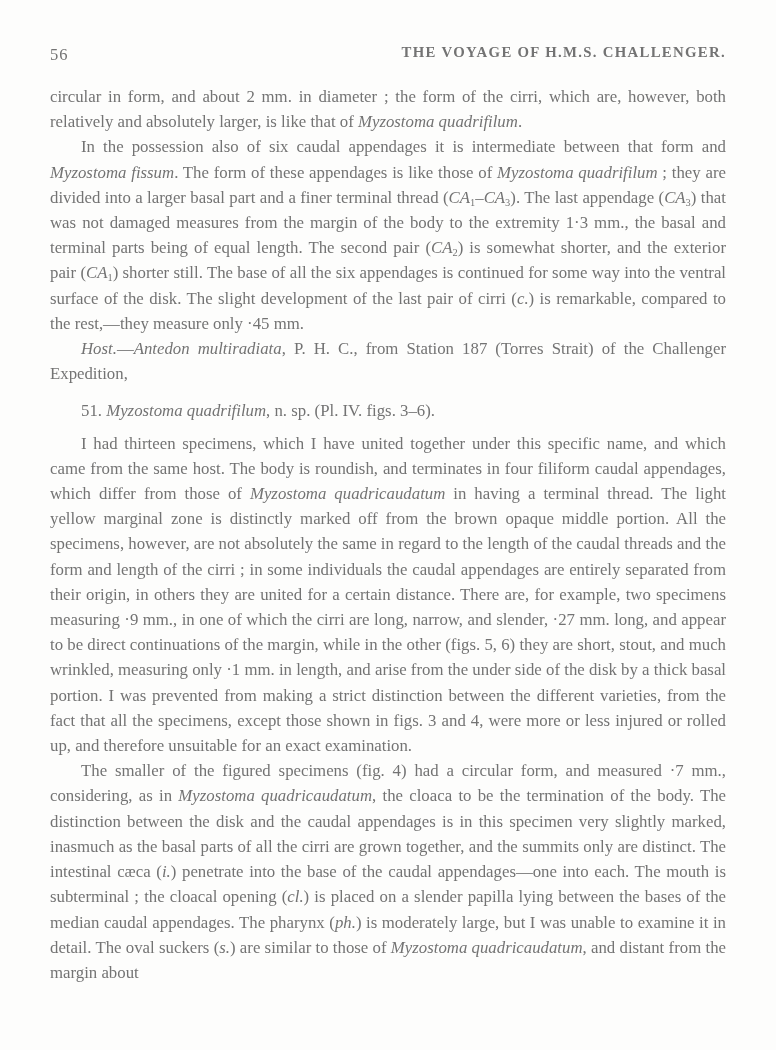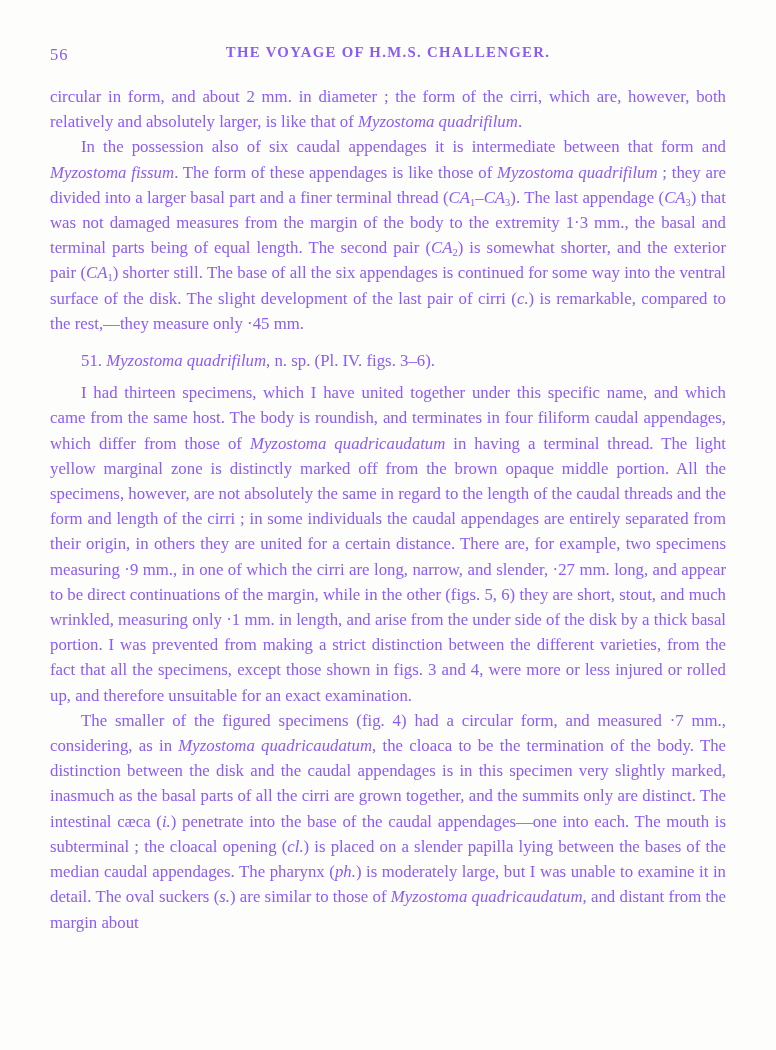--- a/index.html
+++ b/index.html
@@ -20,21 +20,21 @@
     top: 44px; left: 50px; right: 50px;
     height: 22px;
   }
   .pagenum {
     position: absolute; left: 0; top: 1px;
     font-size: 16.5px;
     letter-spacing: 1px;
   }
   .title {
     display: block;
-    text-align: center;
+    text-align: right;
     font-size: 14.8px;
     font-weight: bold;
     letter-spacing: 1.3px;
     white-space: nowrap;
   }
   .text-body {
     position: absolute;
     top: 84px; left: 50px;
     width: 676px;
     font-size: 16.8px;
@@ -52,25 +52,26 @@
   .text-body sub {
     font-size: 0.62em;
     line-height: 0;
     vertical-align: -0.25em;
     font-style: normal;
   }
 </style>
 </head>
 <body>
 
-<div class="page" style="background: rgb(253, 253, 252); color: #8b5cf6;">
+<div class="page" style="background: rgb(253, 253, 252); color: #737373;">
   <div class="running-head">
     <span class="pagenum">56</span>
     <span class="title">THE VOYAGE OF H.M.S. CHALLENGER.</span>
   </div>
   <div class="text-body">
       <p class="">circular in form, and about 2 mm. in diameter ; the form of the cirri, which are, however, both relatively and absolutely larger, is like that of <i>Myzostoma quadrifilum</i>.</p>
       <p class="indent">In the possession also of six caudal appendages it is intermediate between that form and <i>Myzostoma fissum</i>.  The form of these appendages is like those of <i>Myzostoma quadrifilum</i> ; they are divided into a larger basal part and a finer terminal thread (<i>CA</i><sub>1</sub>–<i>CA</i><sub>3</sub>).  The last appendage (<i>CA</i><sub>3</sub>) that was not damaged measures from the margin of the body to the extremity 1·3 mm., the basal and terminal parts being of equal length.  The second pair (<i>CA</i><sub>2</sub>) is somewhat shorter, and the exterior pair (<i>CA</i><sub>1</sub>) shorter still.  The base of all the six appendages is continued for some way into the ventral surface of the disk.  The slight development of the last pair of cirri (<i>c.</i>) is remarkable, compared to the rest,—they measure only ·45 mm.</p>
+      <p class="indent"><i>Host.</i>—<i>Antedon multiradiata</i>, P. H. C., from Station 187 (Torres Strait) of the Challenger Expedition,</p>
       <p class="indent heading">51. <i>Myzostoma quadrifilum</i>, n. sp. (Pl. IV. figs. 3–6).</p>
       <p class="indent">I had thirteen specimens, which I have united together under this specific name, and which came from the same host.  The body is roundish, and terminates in four filiform caudal appendages, which differ from those of <i>Myzostoma quadricaudatum</i> in having a terminal thread.  The light yellow marginal zone is distinctly marked off from the brown opaque middle portion.  All the specimens, however, are not absolutely the same in regard to the length of the caudal threads and the form and length of the cirri ; in some individuals the caudal appendages are entirely separated from their origin, in others they are united for a certain distance.  There are, for example, two specimens measuring ·9 mm., in one of which the cirri are long, narrow, and slender, ·27 mm. long, and appear to be direct continuations of the margin, while in the other (figs. 5, 6) they are short, stout, and much wrinkled, measuring only ·1 mm. in length, and arise from the under side of the disk by a thick basal portion.  I was prevented from making a strict distinction between the different varieties, from the fact that all the specimens, except those shown in figs. 3 and 4, were more or less injured or rolled up, and therefore unsuitable for an exact examination.</p>
       <p class="indent">The smaller of the figured specimens (fig. 4) had a circular form, and measured ·7 mm., considering, as in <i>Myzostoma quadricaudatum</i>, the cloaca to be the termination of the body.  The distinction between the disk and the caudal appendages is in this specimen very slightly marked, inasmuch as the basal parts of all the cirri are grown together, and the summits only are distinct.  The intestinal cæca (<i>i.</i>) penetrate into the base of the caudal appendages—one into each.  The mouth is subterminal ; the cloacal opening (<i>cl.</i>) is placed on a slender papilla lying between the bases of the median caudal appendages.  The pharynx (<i>ph.</i>) is moderately large, but I was unable to examine it in detail.  The oval suckers (<i>s.</i>) are similar to those of <i>Myzostoma quadricaudatum</i>, and distant from the margin about</p>
     </div>
 </div>
 
 </body></html>

